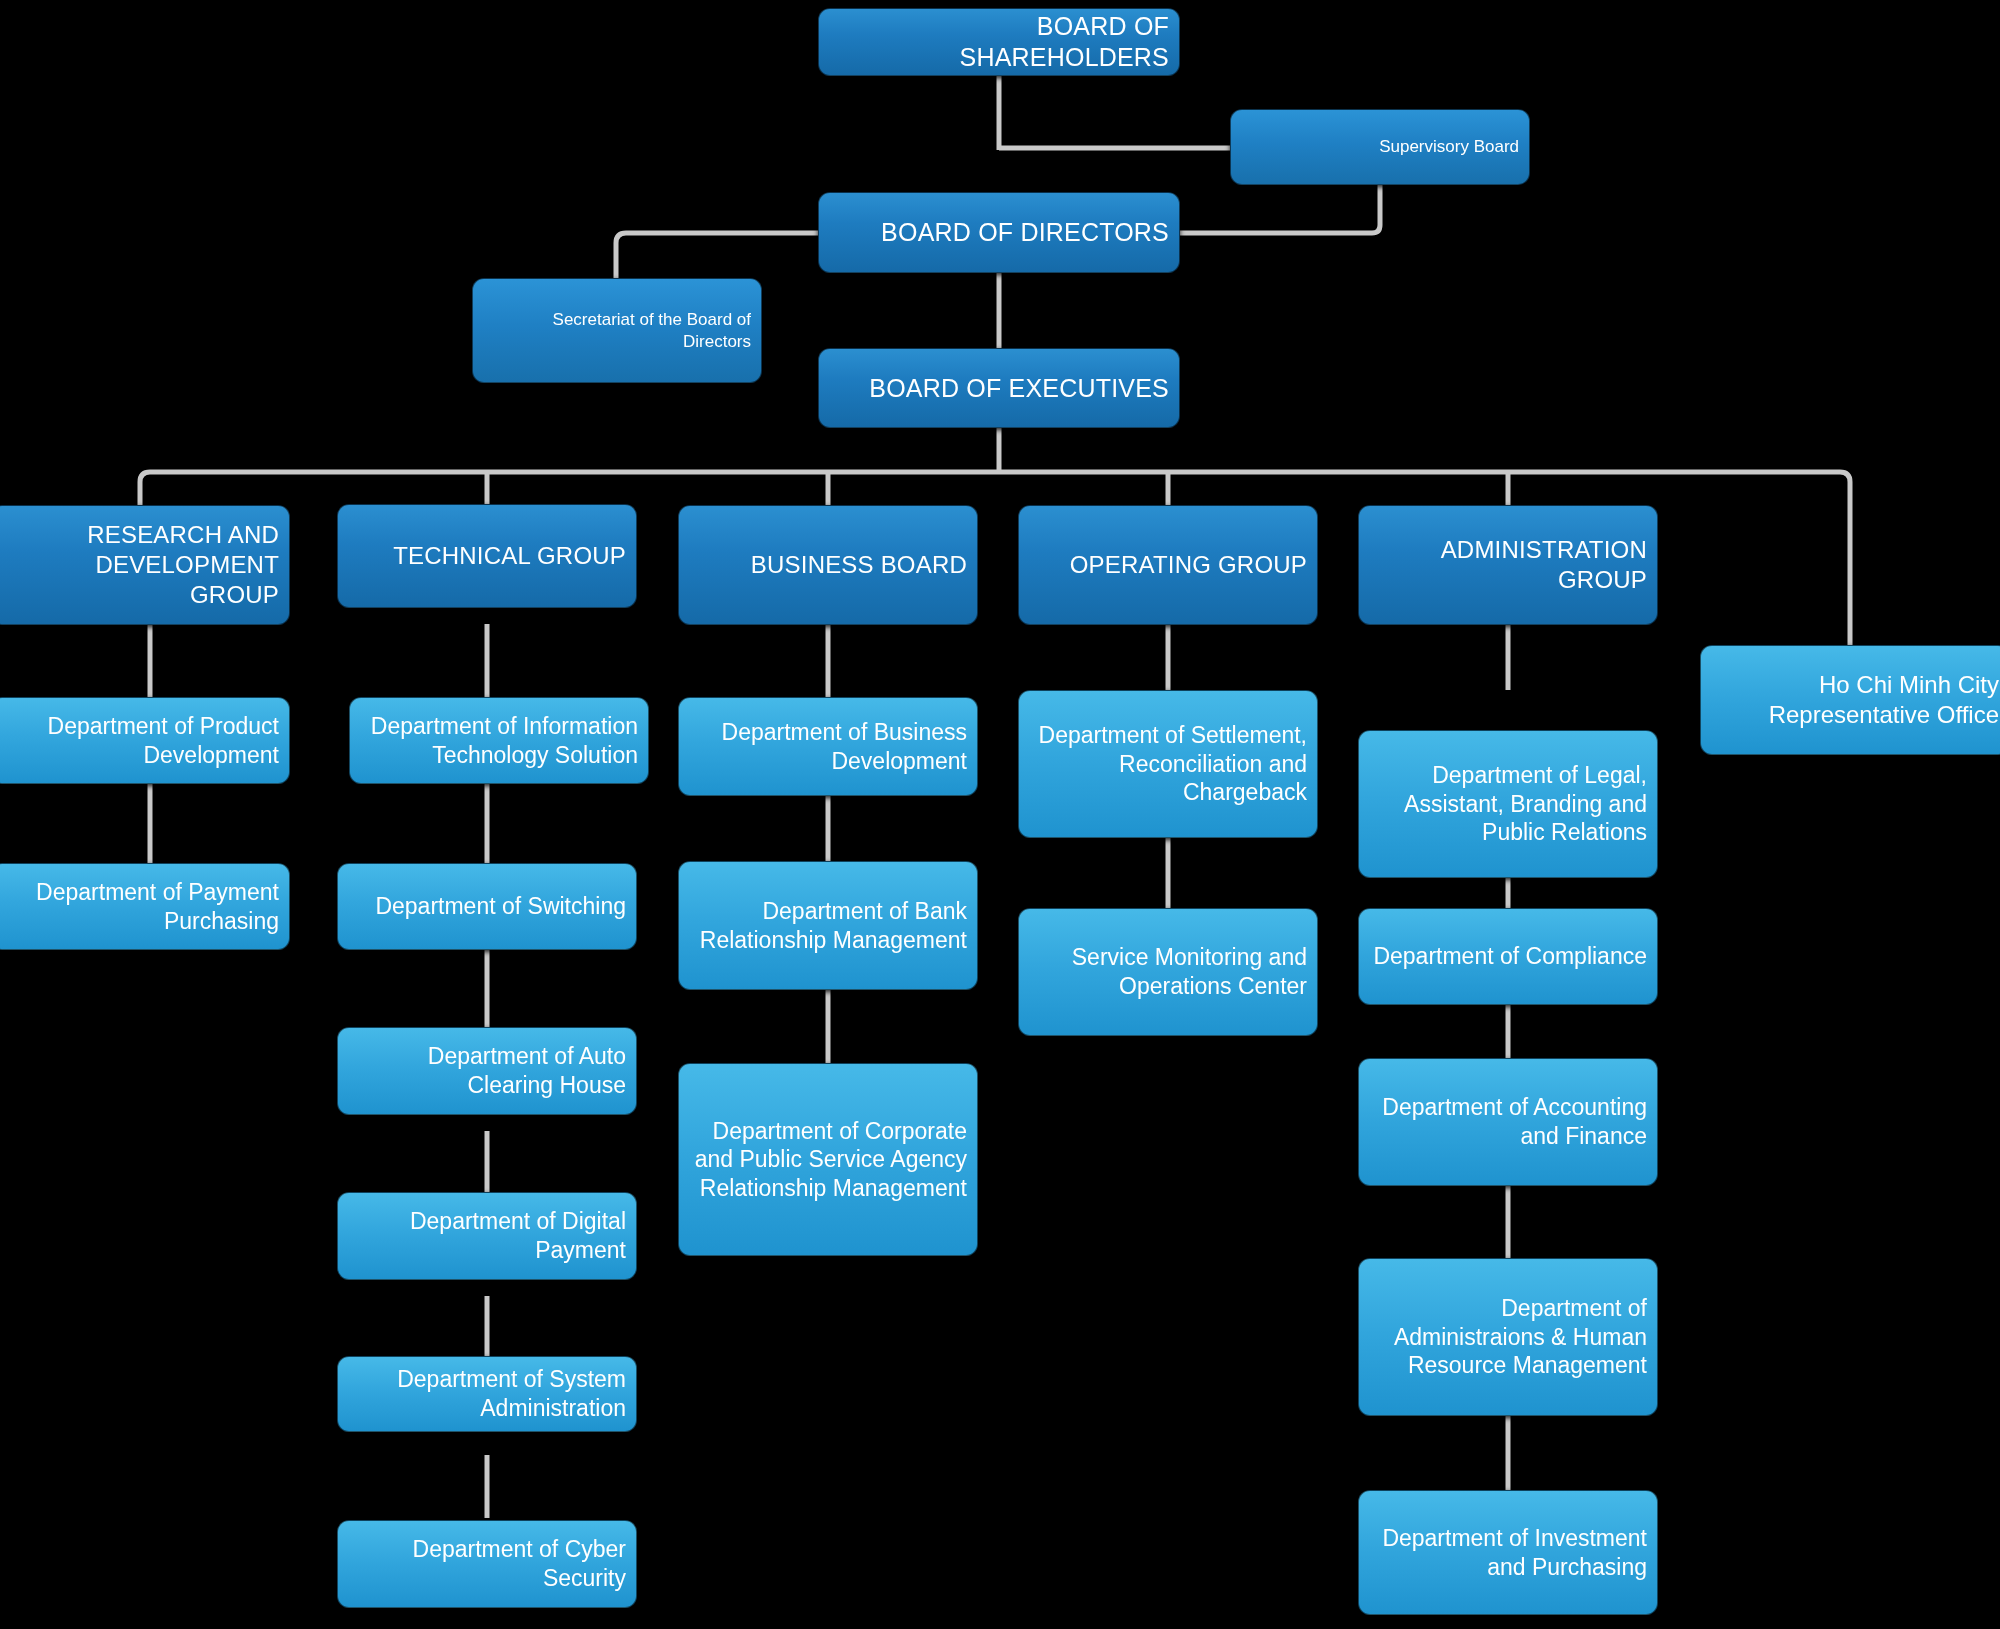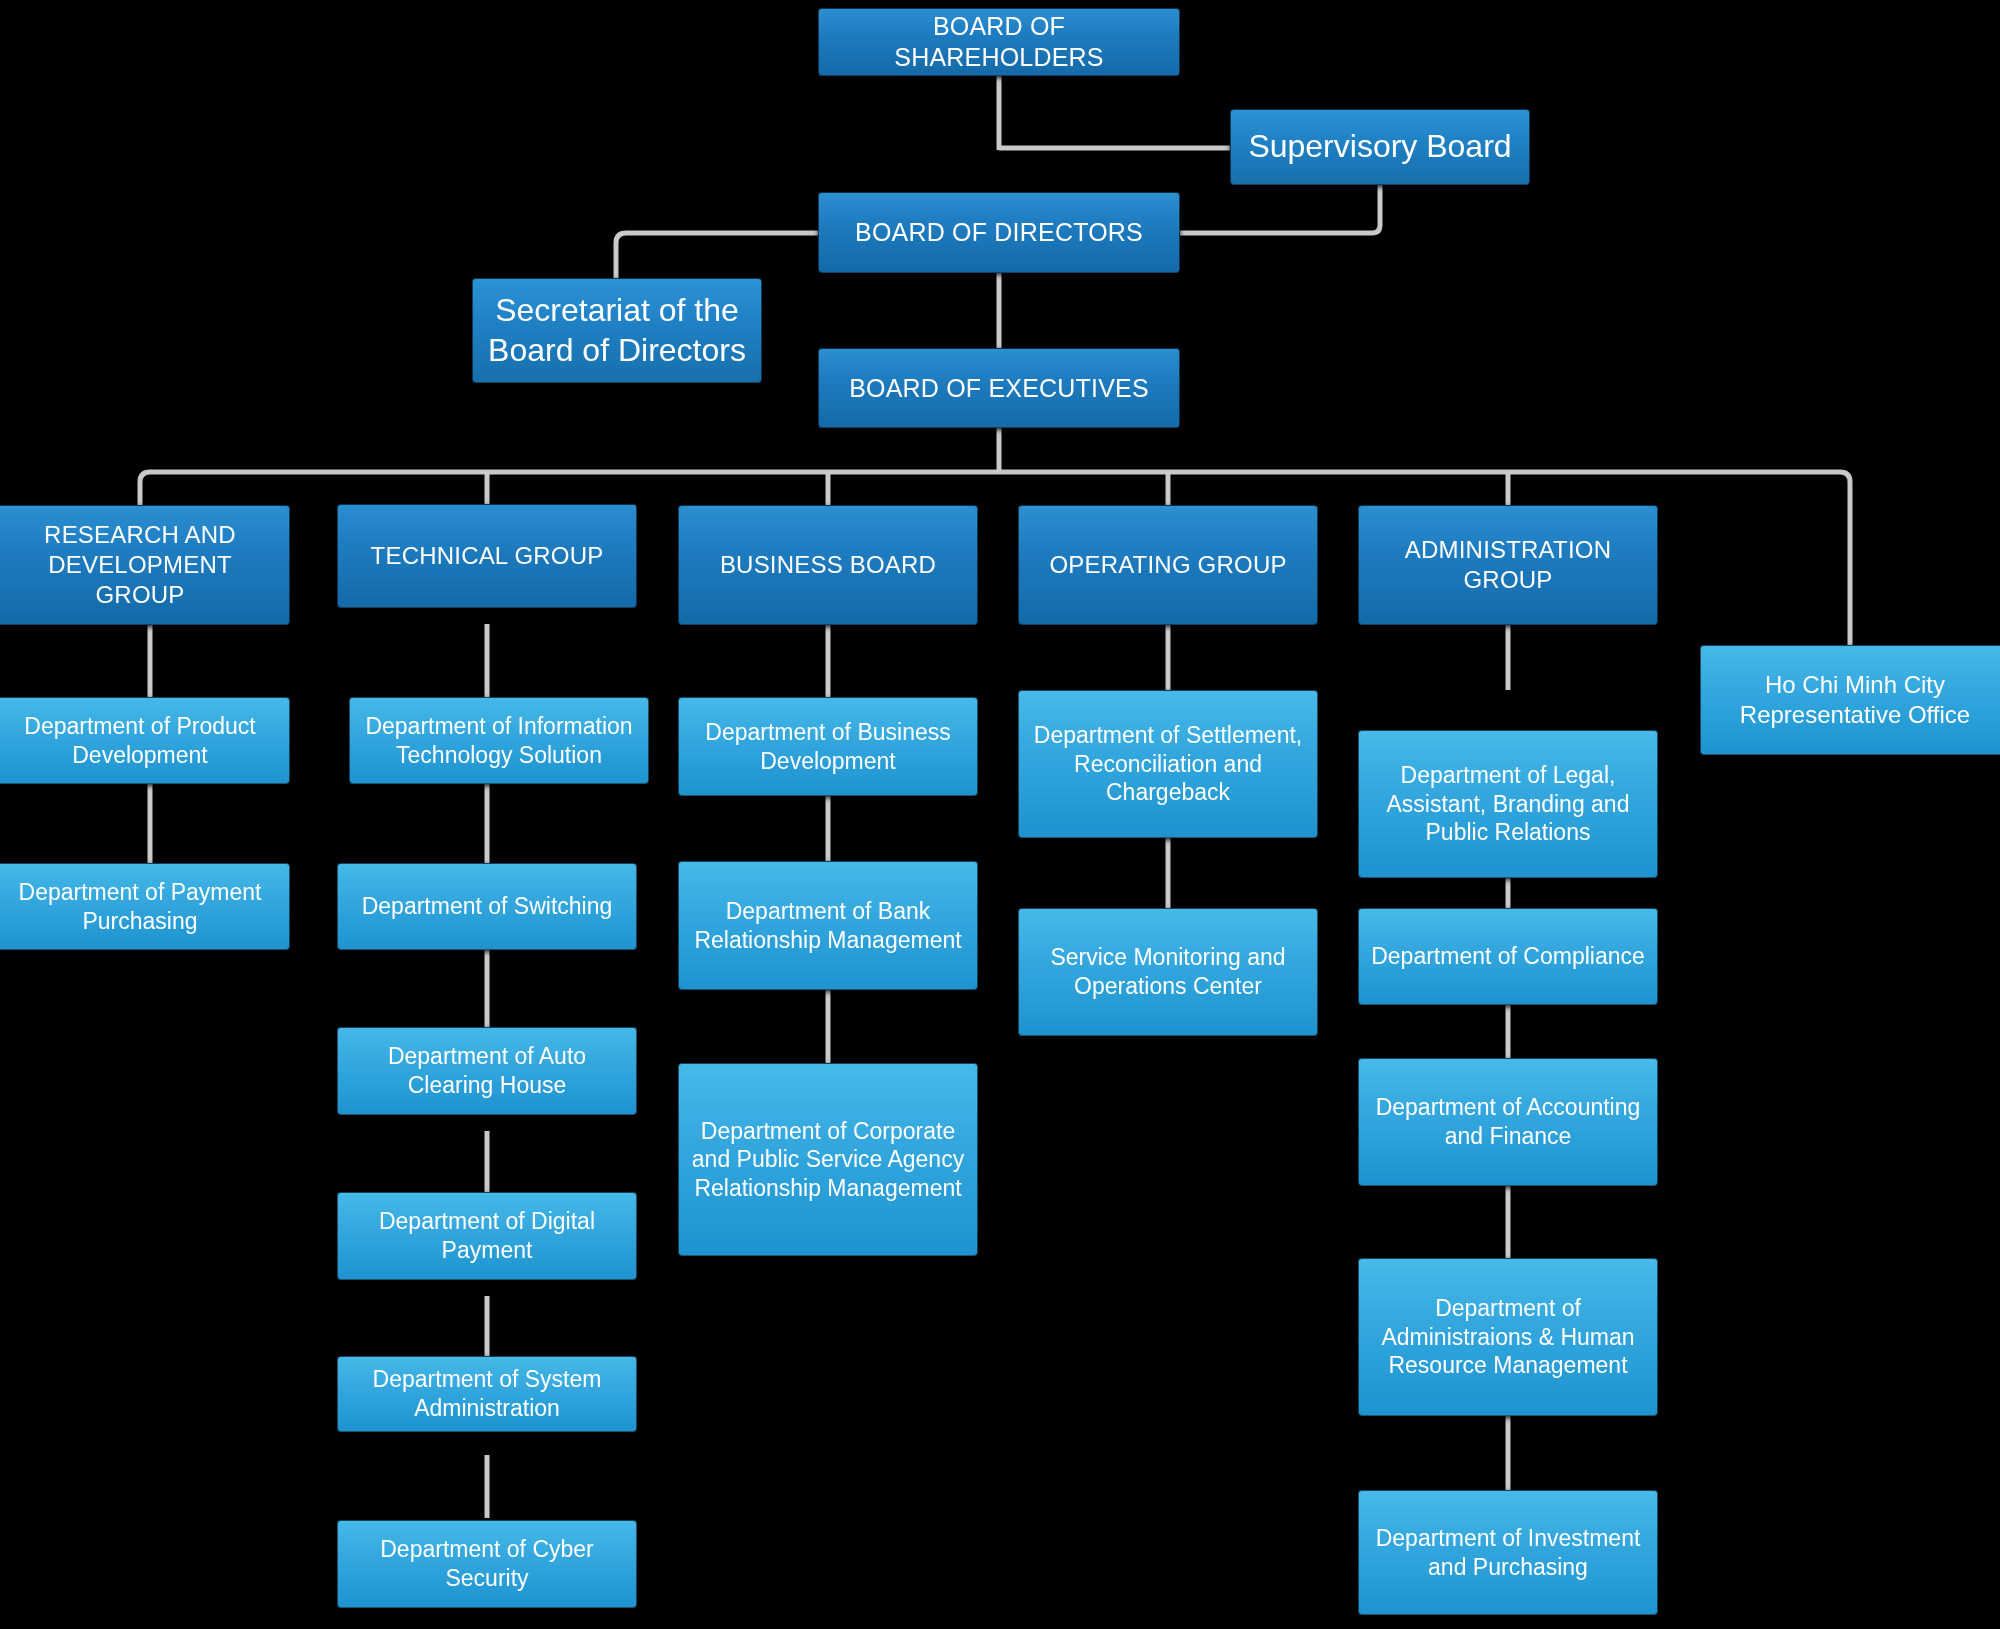--- a/index.html
+++ b/index.html
@@ -22,22 +22,22 @@
     width: 2000px; height: 1629px;
     pointer-events: none;
   }
   
   .node {
     position: absolute;
     box-sizing: border-box;
     display: flex;
     align-items: center;
     justify-content: center;
-    text-align: center;
-    border-radius: 4px;
+    text-align: right;
+    border-radius: 12px;
     color: #ffffff;
     line-height: 1.24;
     padding: 4px 10px;
     border: 1px solid rgba(0,0,0,0.55);
     box-shadow: 0 2px 5px rgba(0,0,0,0.85);
     z-index: 5;
   }
   .node .txt { display:block; width:100%; }
 
   
@@ -45,21 +45,21 @@
     background: linear-gradient(180deg, #2b8fd0 0%, #1e7cc0 38%, #156aa8 100%);
     font-size: 25px;
     font-weight: 400;
     letter-spacing: 0.2px;
   }
   .lvl-exec.small { font-size: 24px; }
 
   
   .lvl-side {
     background: linear-gradient(180deg, #2b93d6 0%, #1f80c4 45%, #1870ac 100%);
-    font-size: 32px;
+    font-size: 17px;
   }
 
   
   .lvl-dept {
     background: linear-gradient(180deg, #46b9e8 0%, #32a6dd 45%, #1f93cf 100%);
     font-size: 23px;
   }
   
   .lvl-branch {
     background: linear-gradient(180deg, #46b9e8 0%, #32a6dd 45%, #1f93cf 100%);

